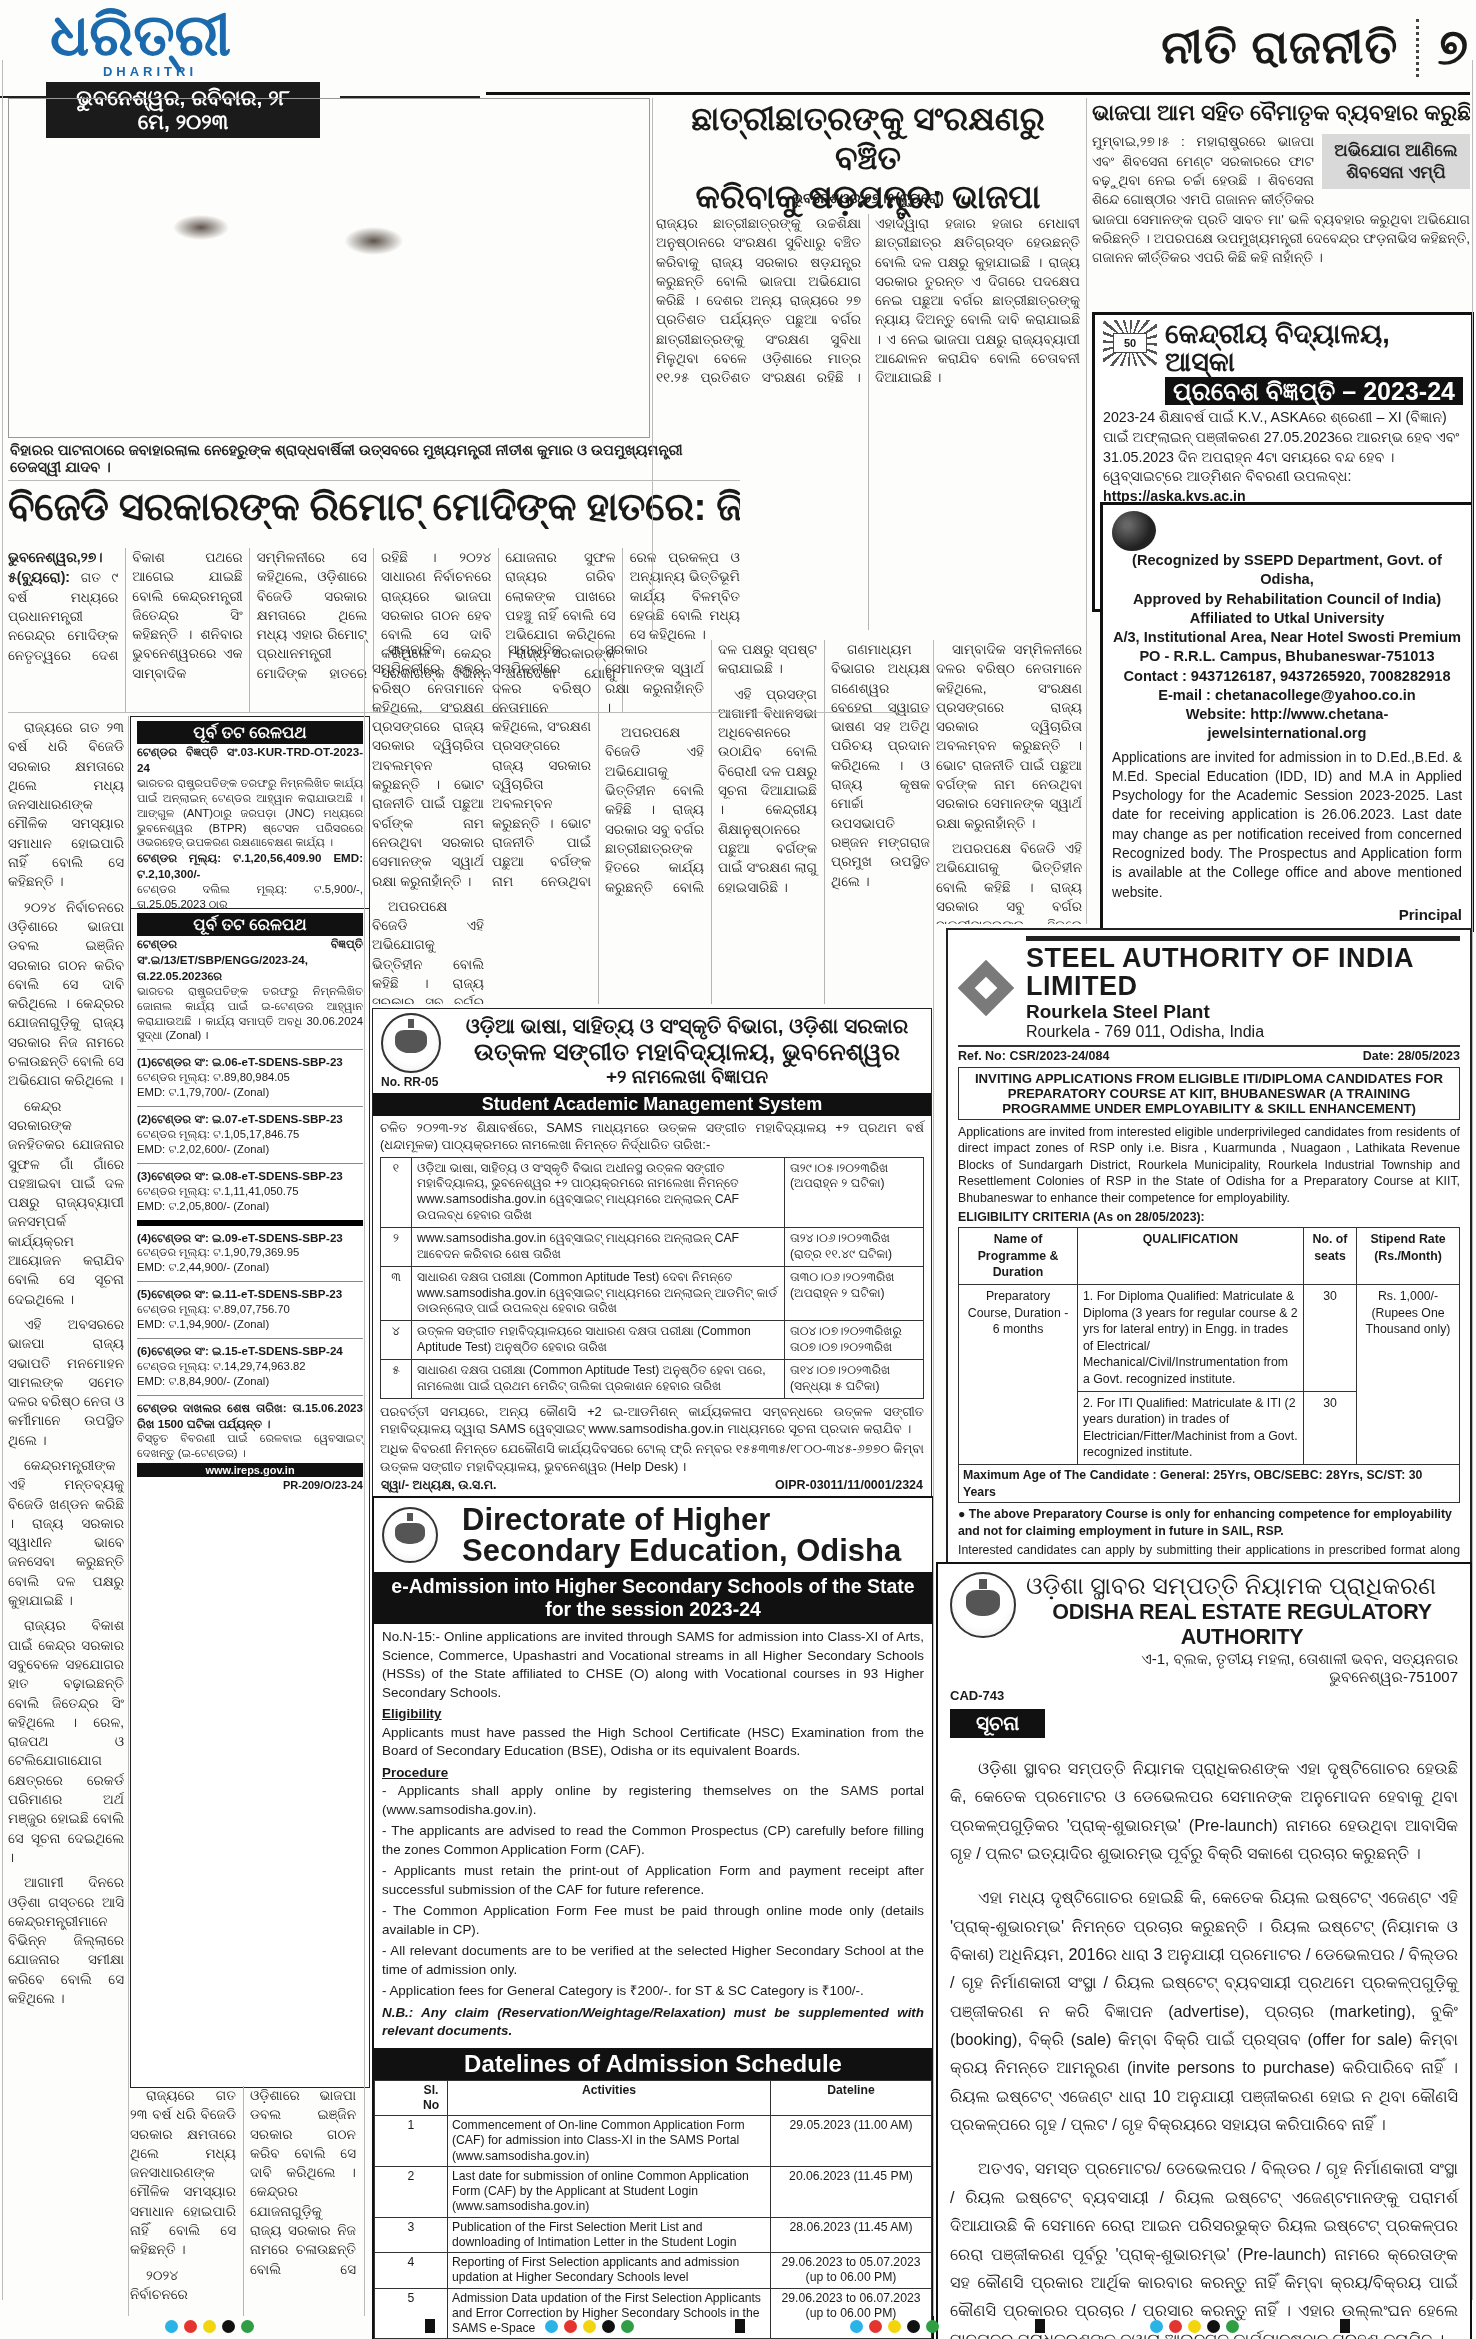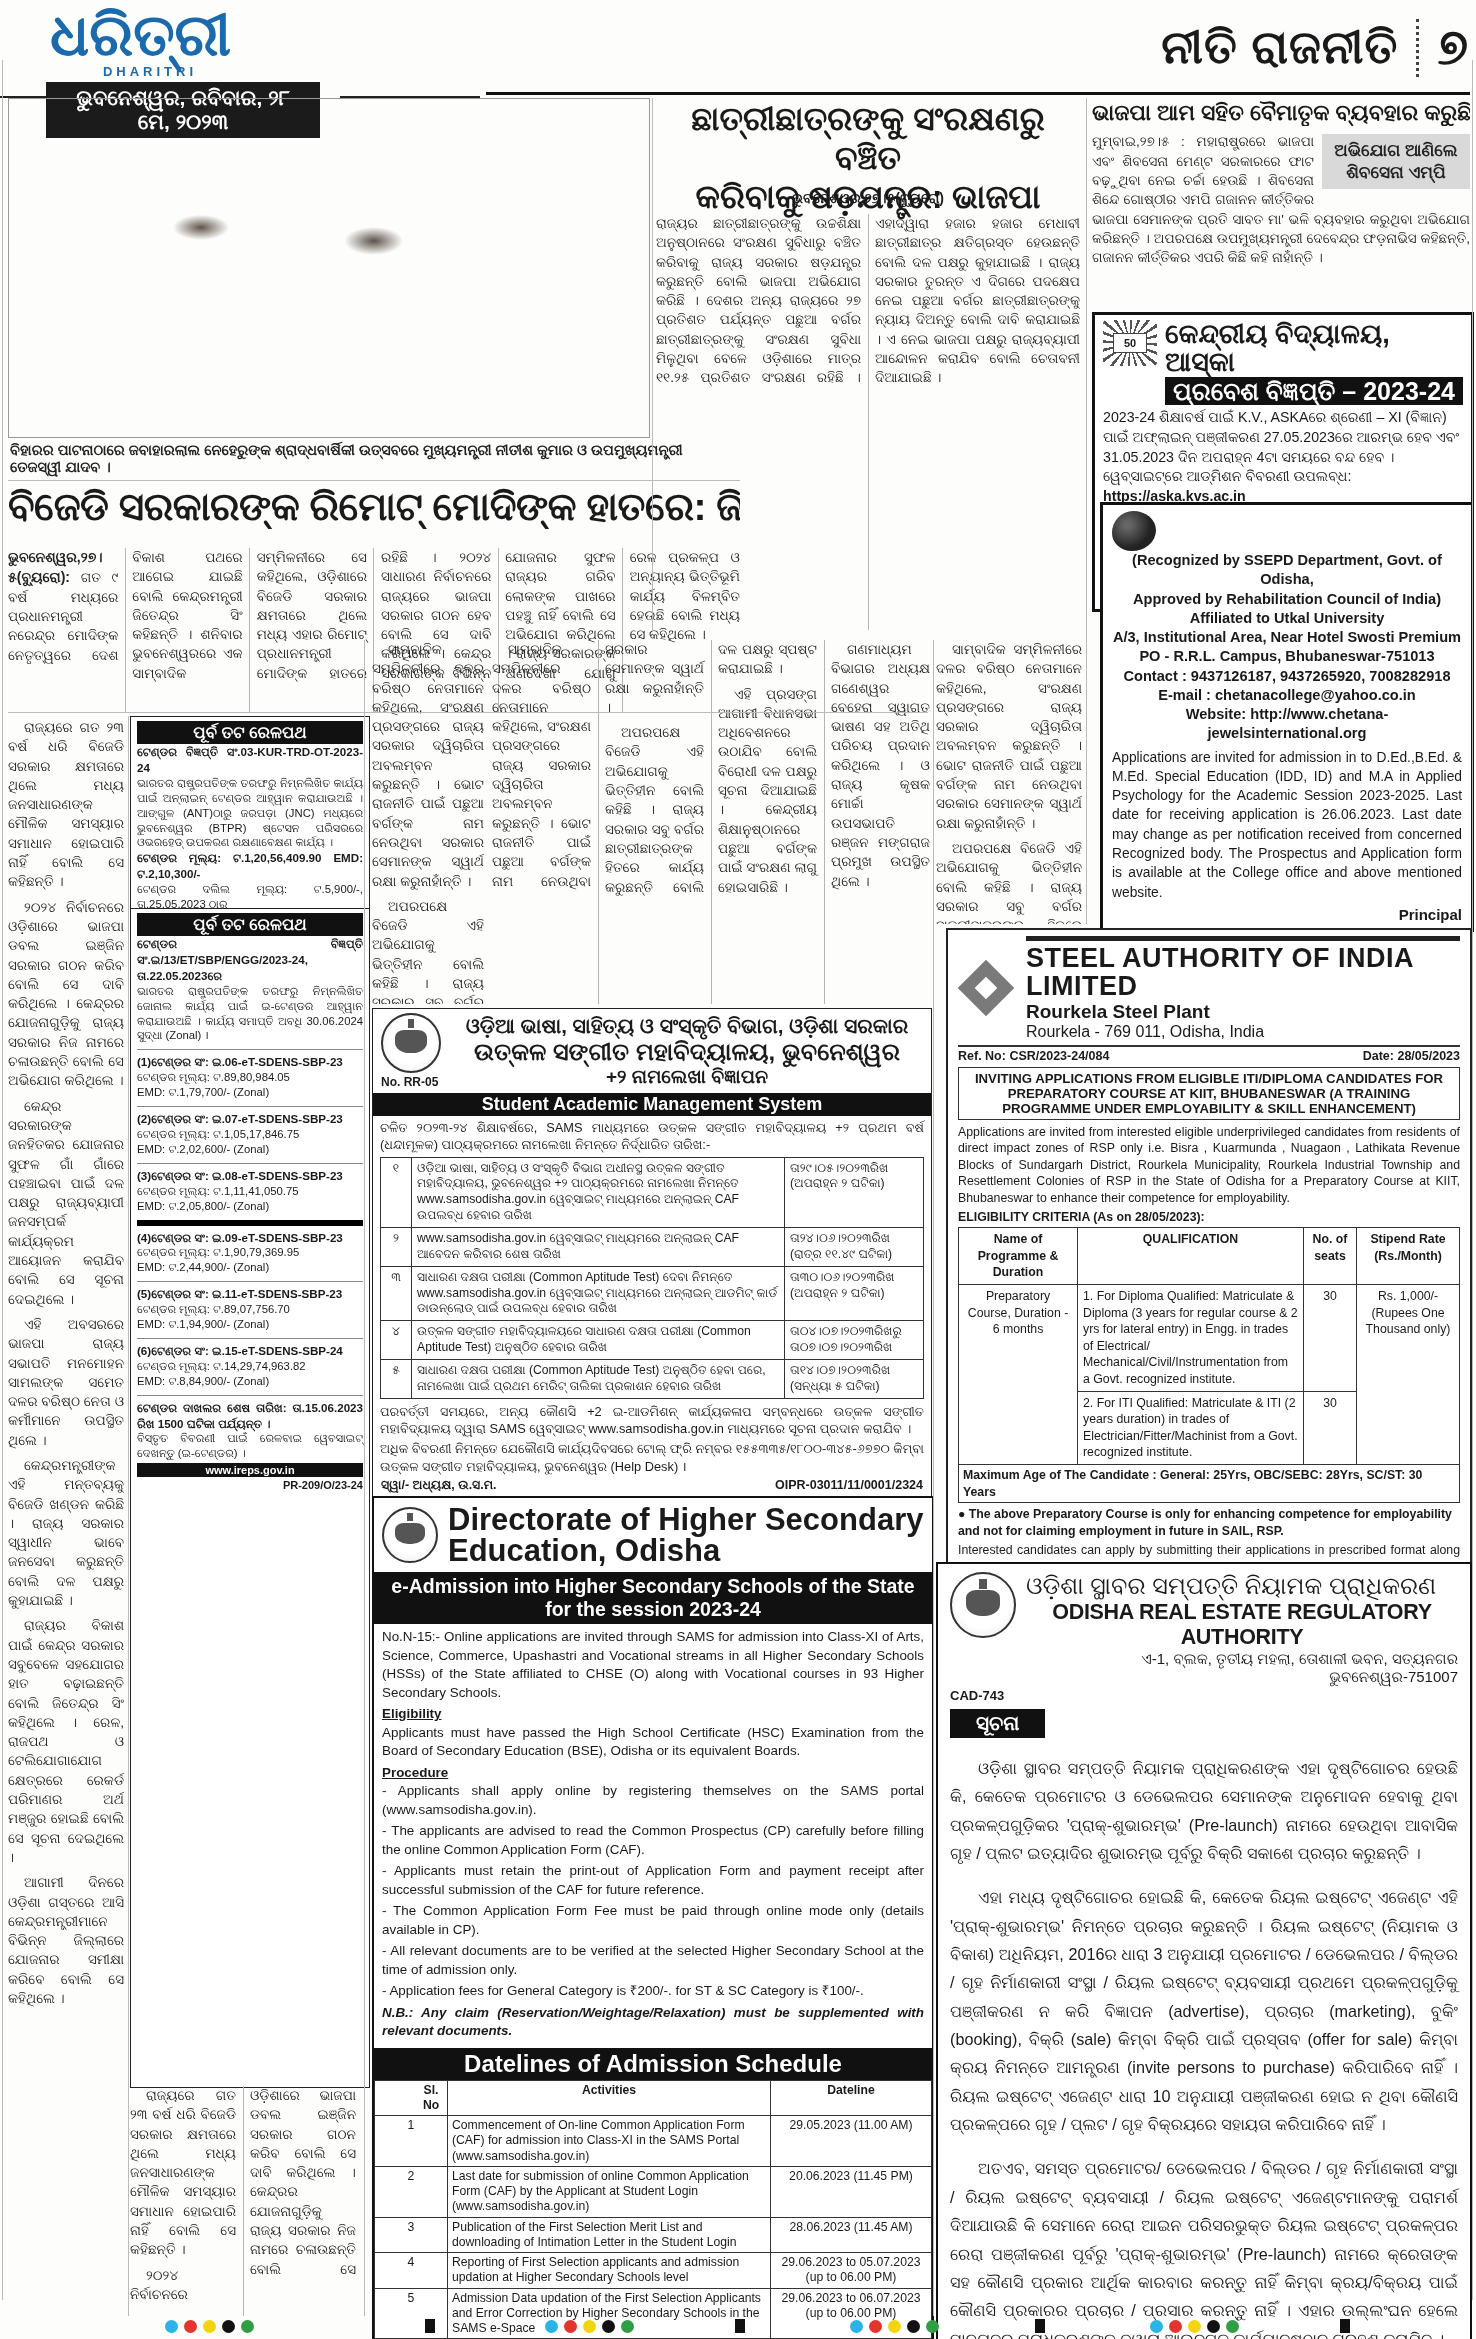--- a/index.html
+++ b/index.html
@@ -84,21 +84,21 @@
   .orera .body p{margin:16px 0 8px 0;text-indent:28px;}
   
   .tender{border:1.5px solid #222;padding:4px 6px;}
   .tender-head{background:#111;color:#fff;font-weight:bold;text-align:center;font-size:16.5px;padding:2px 0;}
   .tender .small{font-size:11.3px;line-height:1.32;text-align:justify;}
   .tender b{font-size:11.6px;}
   .pr{font-size:11px;text-align:right;font-weight:bold;}
   .ireps{background:#111;color:#fff;font-size:11px;font-weight:bold;text-align:center;padding:1px 0;margin:2px 0;}
   
   .dhse{border:2px solid #111;padding:0;}
-  .dhse-head{display:flex;align-items:center;gap:10px;padding:6px 8px;}
+  .dhse-head{display:flex;align-items:center;gap:24px;padding:6px 8px;}
   .dhse-title{font-size:31px;font-weight:bold;font-stretch:condensed;line-height:1;}
   .dhse .bar1{font-size:19.5px;padding:3px 6px;}
   .dhse .body{padding:4px 8px;font-size:13.4px;line-height:1.38;text-align:justify;}
   .dhse .body p{margin:0 0 3px 0;}
   .u{text-decoration:underline;font-weight:bold;}
   .sched-bar{background:#111;color:#fff;text-align:center;font-weight:bold;font-size:24px;padding:2px 0;}
   .sched{border-collapse:collapse;width:100%;font-size:12.2px;line-height:1.25;}
   .sched th,.sched td{border:1px solid #333;padding:2px 4px;vertical-align:top;}
   .sched td.dt{text-align:center;width:152px;}
   .sched td.no{text-align:center;width:24px;}
@@ -347,21 +347,21 @@
     </div>
     <div class="bar bar1">e-Admission into Higher Secondary Schools of the State for the session 2023-24</div>
     <div class="body">
       <p>No.N-15:- Online applications are invited through SAMS for admission into Class-XI of Arts, Science, Commerce, Upashastri and Vocational streams in all Higher Secondary Schools (HSSs) of the State affiliated to CHSE (O) along with Vocational courses in 93 Higher Secondary Schools.</p>
       <p class="u" style="margin-bottom:0;">Eligibility</p>
       <p>Applicants must have passed the High School Certificate (HSC) Examination from the Board of Secondary Education (BSE), Odisha or its equivalent Boards.</p>
       <p class="u" style="margin-bottom:0;">Procedure</p>
       <div>
 
       <p>-   Applicants shall apply online by registering themselves on the SAMS portal (www.samsodisha.gov.in).</p>
-          <p>-   The applicants are advised to read the Common Prospectus (CP) carefully before filling the online Common Application Form (CAF).</p>
+          <p>-   The applicants are advised to read the Common Prospectus (CP) carefully before filling the zones Common Application Form (CAF).</p>
           <p>-   Applicants must retain the print-out of Application Form and payment receipt after successful submission of the CAF for future reference.</p>
           <p>-   The Common Application Form Fee must be paid through online mode only (details available in CP).</p>
           <p>-   All relevant documents are to be verified at the selected Higher Secondary School at the time of admission only.</p>
           <p>-   Application fees for General Category is ₹200/-. for ST &amp; SC Category is ₹100/-.</p>
         </div>
       <p style="font-style:italic;font-weight:bold;">N.B.: Any claim (Reservation/Weightage/Relaxation) must be supplemented with relevant documents.</p>
     </div>
     <div class="sched-bar">Datelines of Admission Schedule</div>
     <table class="sched">
       <thead>

